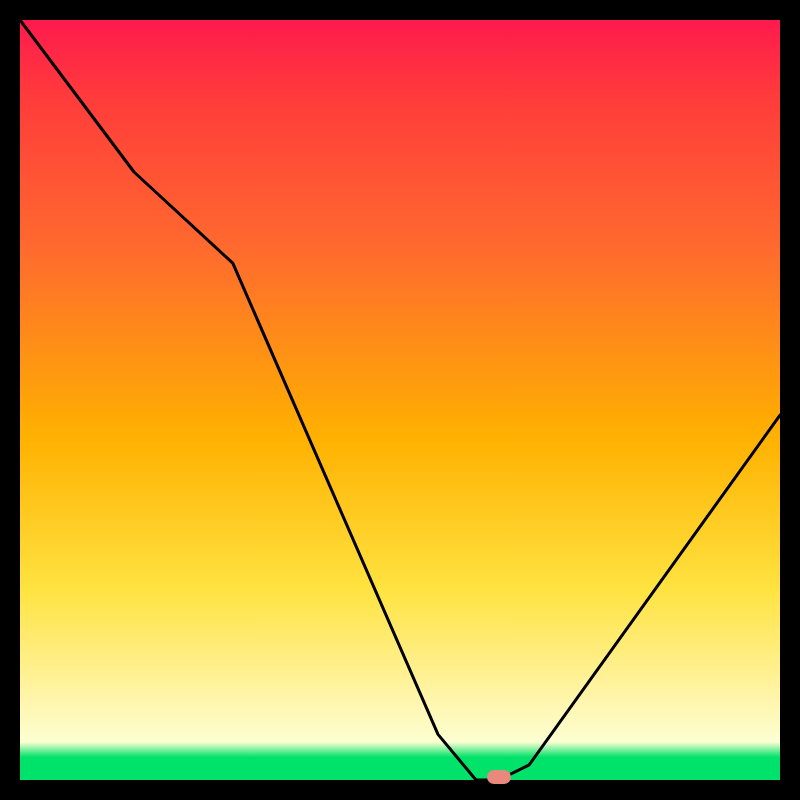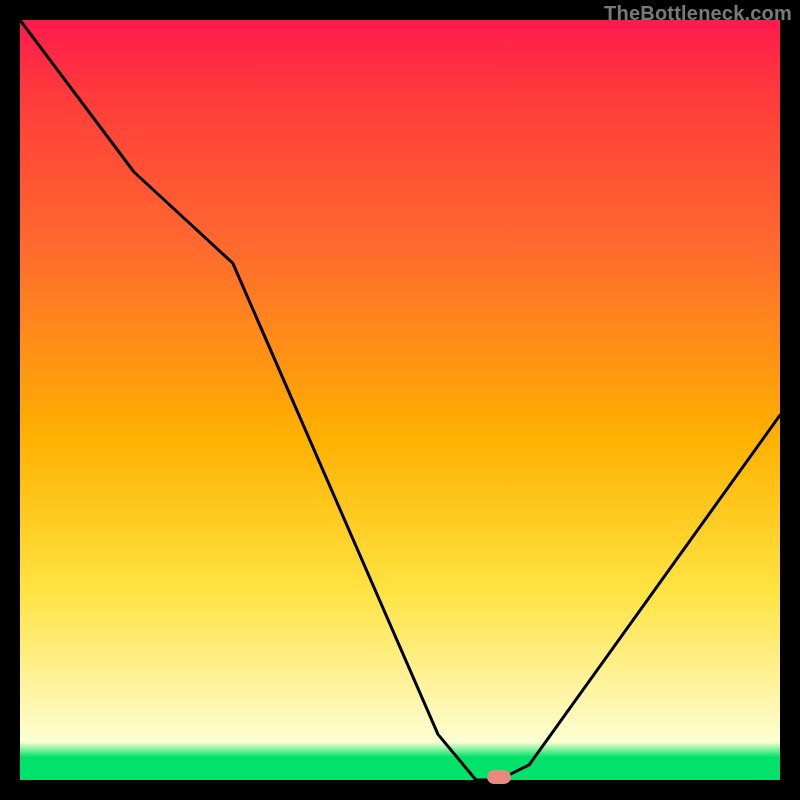--- a/index.html
+++ b/index.html
@@ -64,21 +64,20 @@
     height: 14px;
     border-radius: 7px;
     background: #e9897d;
     transform: translate(-50%, -50%);
   }
 </style>
 </head>
 <body>
 
 <div class="frame">
-  <div class="watermark">TheBottleneck.com</div>
 
   <div class="plot-area">
     <svg class="curve" viewBox="0 0 760 760" preserveAspectRatio="none">
       <path id="curve-path" d="M 0 0 L 114 152 L 212.8 243.19999999999993 L 418.00000000000006 714.4 L 456 760 L 478.8 760 L 509.20000000000005 744.8 L 760 395.2" fill="none" stroke="#000" stroke-width="3" stroke-linejoin="round" stroke-linecap="round"></path>
     </svg>
     <div id="marker" class="marker" style="left: 478.8px; top: 757px; background: rgb(233, 137, 125);"></div>
   </div>
 </div>
 
 </body></html>

